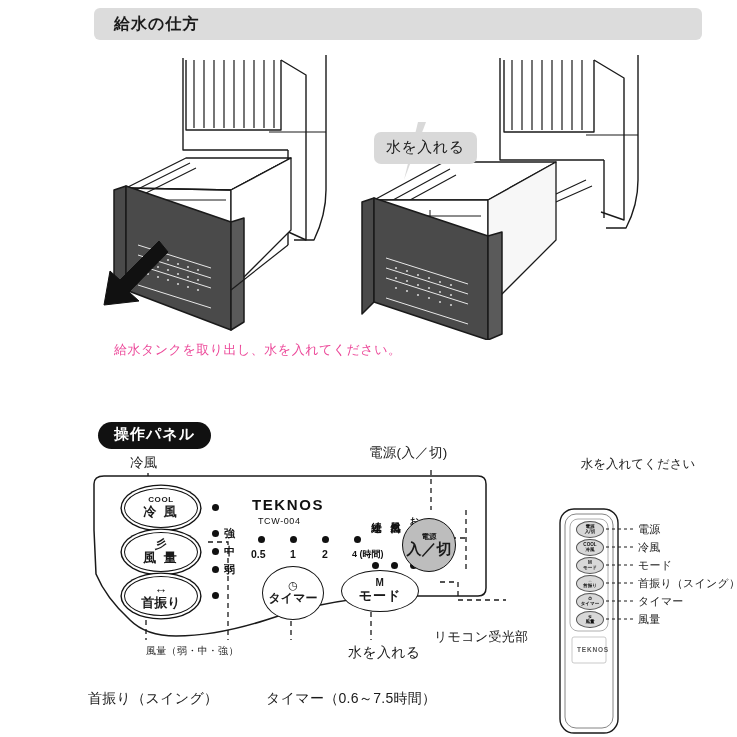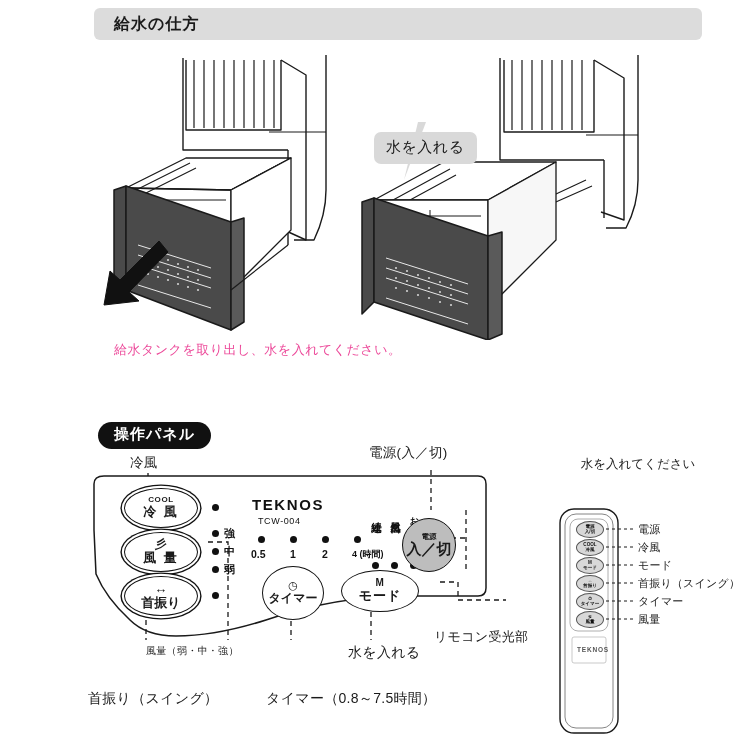--- a/index.html
+++ b/index.html
@@ -332,21 +332,21 @@
     </div>
 
     <div class="btn-power" style="left:316px;top:48px;width:52px;height:52px;">
       <span class="lbl1">電源</span>
       <span class="lbl2">入／切</span>
     </div>
   </div>
 
   <div class="flab" style="left:120px;top:644px;font-size:10px;">風量（弱・中・強）</div>
   <div class="flab" style="left:62px;top:690px;font-size:14px;">首振り（スイング）</div>
-  <div class="flab" style="left:240px;top:690px;font-size:14px;">タイマー（0.8～7.5時間）</div>
+  <div class="flab" style="left:240px;top:690px;font-size:14px;">タイマー（0.6～7.5時間）</div>
   <div class="flab" style="left:322px;top:644px;font-size:14px;">水を入れる</div>
   <div class="flab" style="left:408px;top:628px;font-size:13px;">リモコン受光部</div>
 
   <div class="remote">
     <svg width="217" height="232" viewBox="0 0 217 232">
 
       <rect x="14" y="4" width="58" height="224" rx="14" ry="14" fill="#ffffff" stroke="#1a1a1a" stroke-width="1.4"></rect>
       <rect x="19" y="9" width="48" height="214" rx="11" ry="11" fill="#ffffff" stroke="#777" stroke-width="0.9"></rect>
 
       <rect x="24" y="14" width="38" height="112" rx="8" ry="8" fill="#ffffff" stroke="#999" stroke-width="0.8"></rect>

